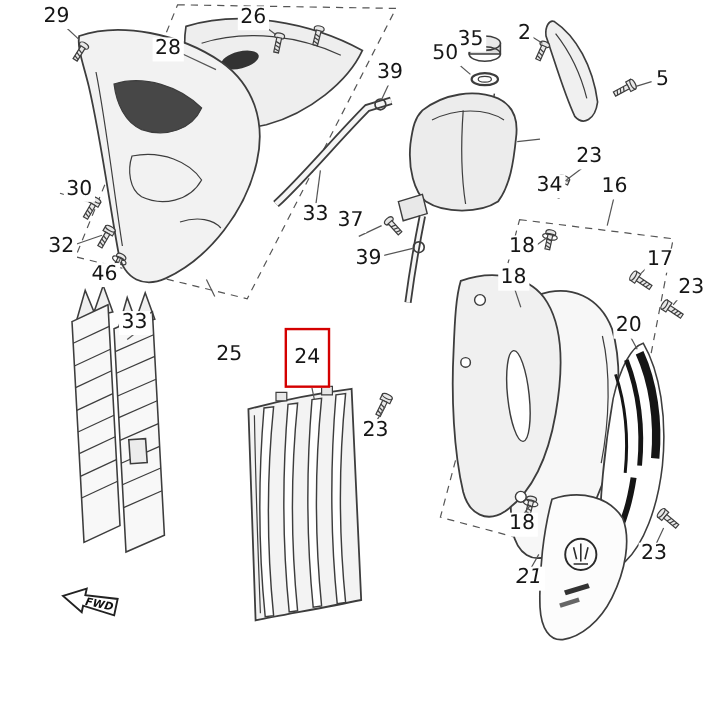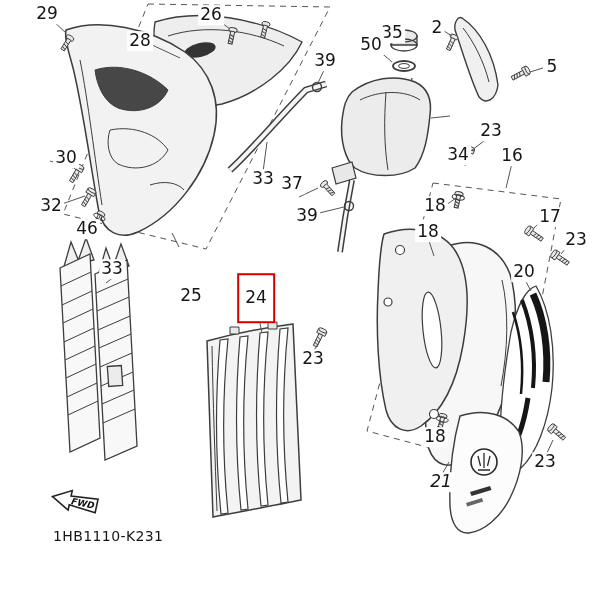--- a/index.html
+++ b/index.html
@@ -265,14 +265,13 @@
       <div class="part-label" style="left: 191px; top: 253px; margin-top: 43px;">25</div>
       <div class="part-label" style="left: 112px; top: 269px;">33</div>
       <div class="part-label" style="left: 524px; top: 272px;">20</div>
       <div class="part-label highlight" style="left: 256px; top: 298px; border-color: rgb(212, 0, 0);">24</div>
       <div class="part-label" style="left: 313px; top: 359px;">23</div>
       <div class="part-label" style="left: 435px; top: 437px;">18</div>
       <div class="part-label" style="left: 545px; top: 462px;">23</div>
       <div class="part-label" style="left: 441px; top: 482px; font-style: italic;">21</div>
     </div>
 
-  <div class="code">1HB1110-K231</div>
 </div>
 
 </body></html>

